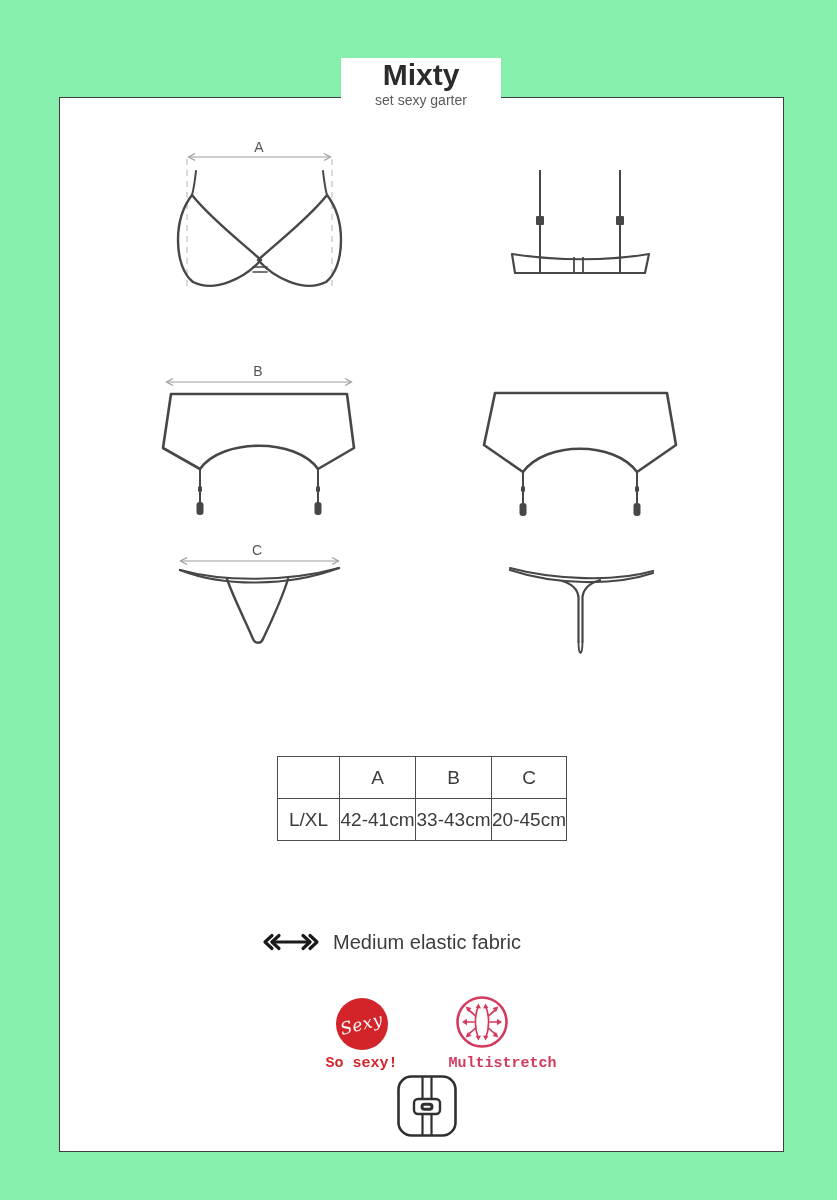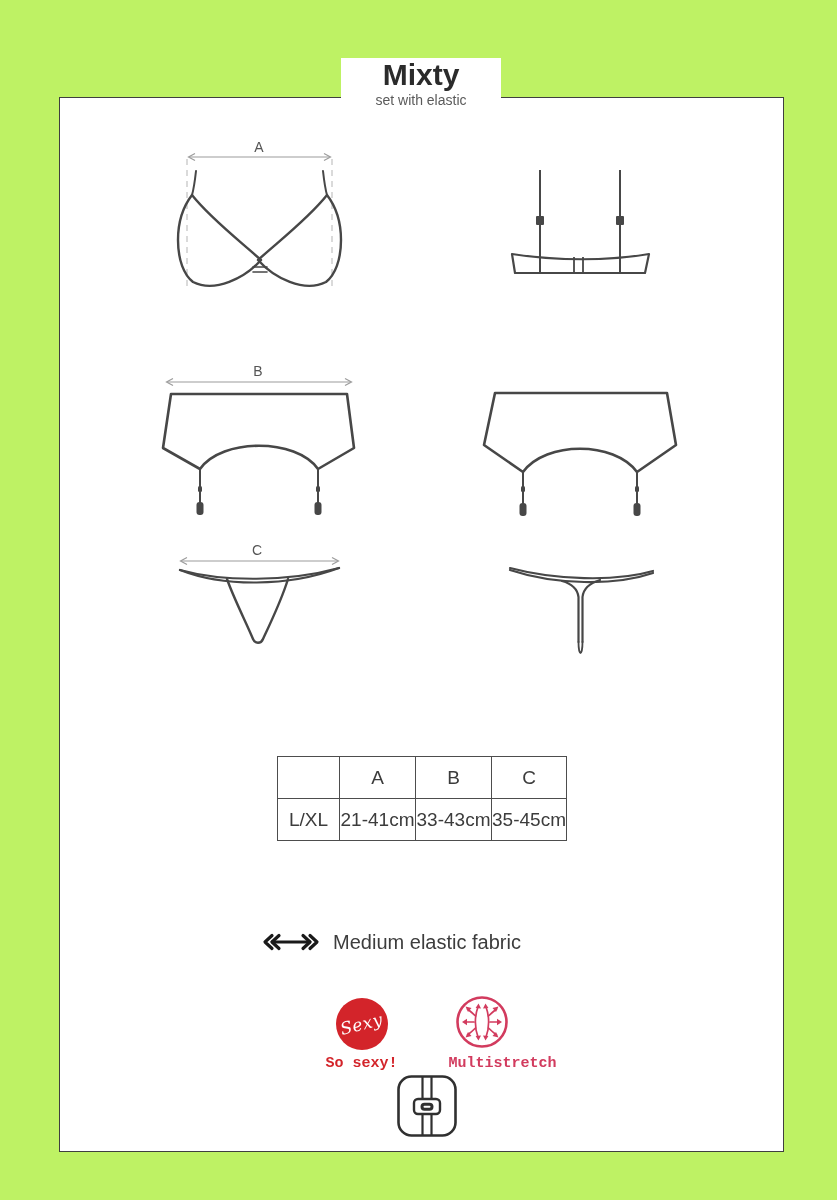--- a/index.html
+++ b/index.html
@@ -1,18 +1,18 @@
 <!DOCTYPE html>
 <html><head>
 <meta charset="utf-8">
 <style>
   * { margin:0; padding:0; box-sizing:border-box; }
   html,body { background:#ffffff; }
   .page {
-    position:relative; width:837px; height:1200px; background:#bef264;
+    position:relative; width:837px; height:1200px; background:#86efac;
     font-family:"Liberation Sans", sans-serif; overflow:hidden;
   }
   .frame {
     position:absolute; left:59px; top:97px; width:725px; height:1055px;
     border:1px solid #3f3f3f; background:#ffffff;
   }
   .titlebox {
     position:absolute; left:341px; top:58px; width:160px; height:64px;
     background:#ffffff; z-index:5; text-align:center;
   }
@@ -59,21 +59,21 @@
 </style>
 </head>
 <body>
 
 <div class="page">
 
   <div class="frame"></div>
 
   <div class="titlebox">
     <div class="title">Mixty</div>
-    <div class="subtitle">set with elastic</div>
+    <div class="subtitle">set sexy garter</div>
   </div>
 
   <svg class="svgabs" style="left:170px; top:138px;" width="175" height="158" viewBox="0 0 175 158">
     <text x="89" y="14" font-size="14" fill="#555" text-anchor="middle">A</text>
     <g stroke="#c2c2c2" stroke-width="1.2" stroke-dasharray="6,5">
       <line x1="17" y1="21" x2="17" y2="152"></line>
       <line x1="162" y1="21" x2="162" y2="152"></line>
     </g>
     <g stroke="#9c9c9c" stroke-width="1.2" fill="none">
       <line x1="19" y1="19" x2="160" y2="19"></line>
@@ -159,23 +159,23 @@
   <table class="size-table">
     <tbody>
         <tr>
       <th class="c-size"></th>
       <th class="c-a">A</th>
       <th class="c-b">B</th>
       <th class="c-c">C</th>
     </tr>
     <tr>
       <th>L/XL</th>
-      <td>21-41cm</td>
+      <td>42-41cm</td>
       <td>33-43cm</td>
-      <td>35-45cm</td>
+      <td>20-45cm</td>
     </tr>
   </tbody>
     </table>
 
   <div class="fabric-note">
     <svg width="64" height="20" viewBox="0 0 64 20">
       <g stroke="#1a1a1a" fill="none" stroke-linecap="round" stroke-linejoin="round">
         <line x1="13" y1="10" x2="51" y2="10" stroke-width="2.8"></line>
         <path d="M 20,3.5 L 13,10 L 20,16.5" stroke-width="3.2"></path>
         <path d="M 13,3.5 L 6,10 L 13,16.5" stroke-width="3.2"></path>

